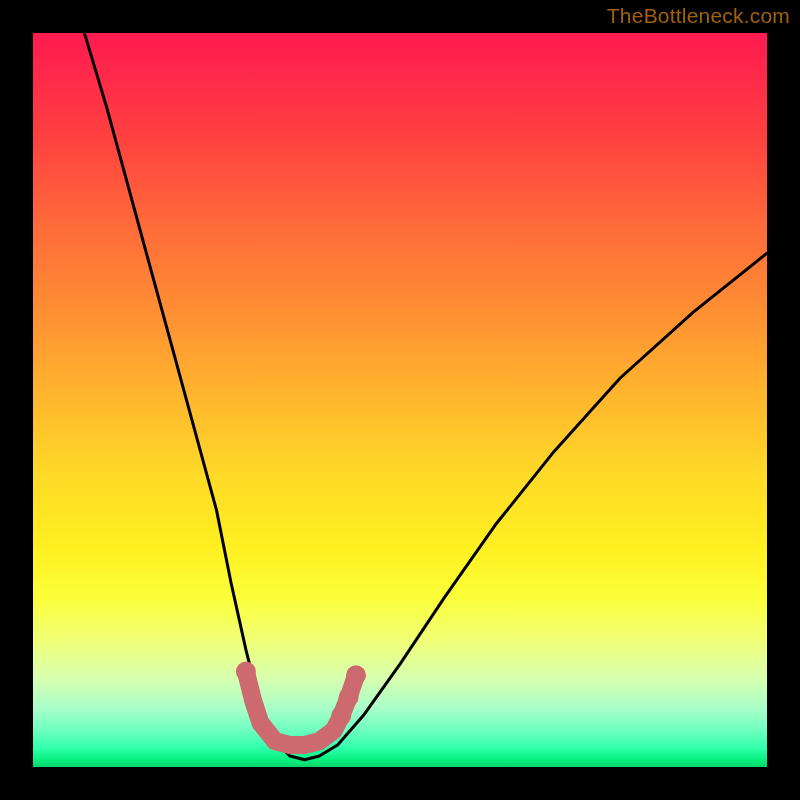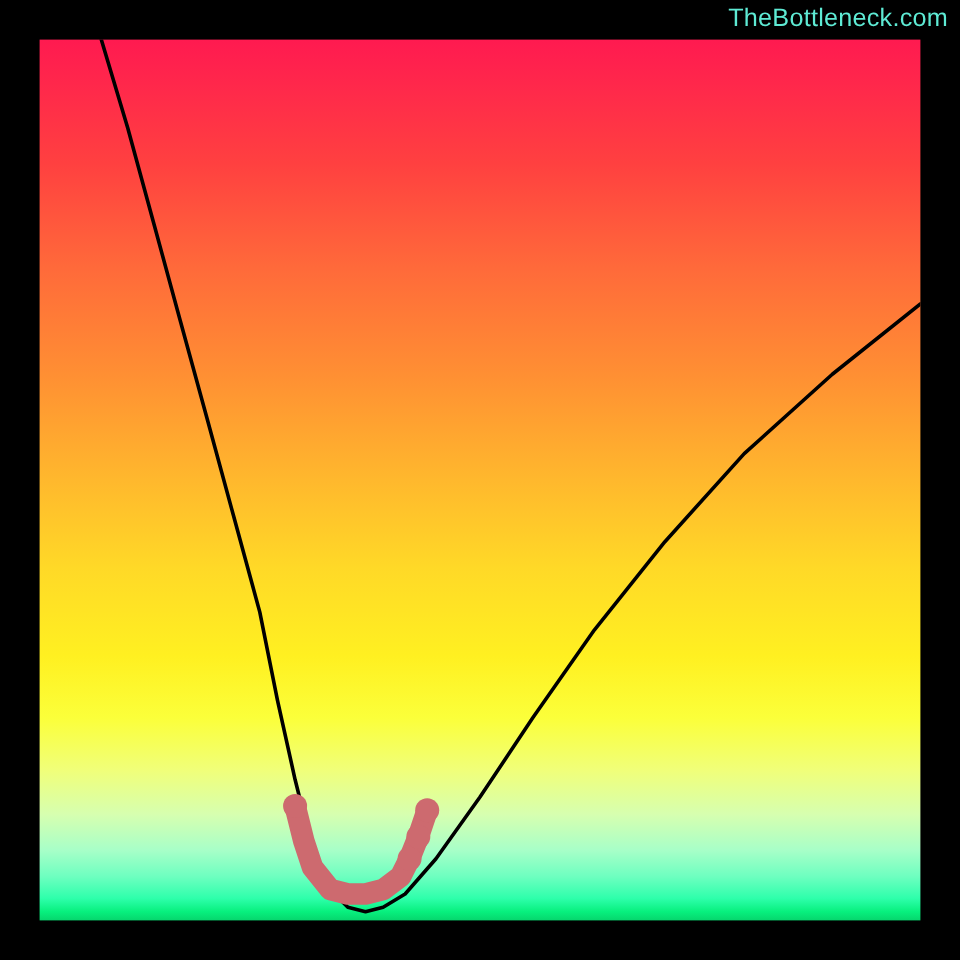--- a/index.html
+++ b/index.html
@@ -41,21 +41,21 @@
       #6effc0 95%,
       #2effab 97.5%,
       #08f07e 99%,
       #06d66d 100%
     );
   }
   .watermark {
     position: absolute;
     top: 4px;
     right: 10px;
-    color: #5eead4;
+    color: #a16207;
     font-size: 21px;
     font-weight: 500;
     letter-spacing: 0.2px;
     user-select: none;
   }
   svg.curve {
     position: absolute;
     top: 0;
     left: 0;
   }

